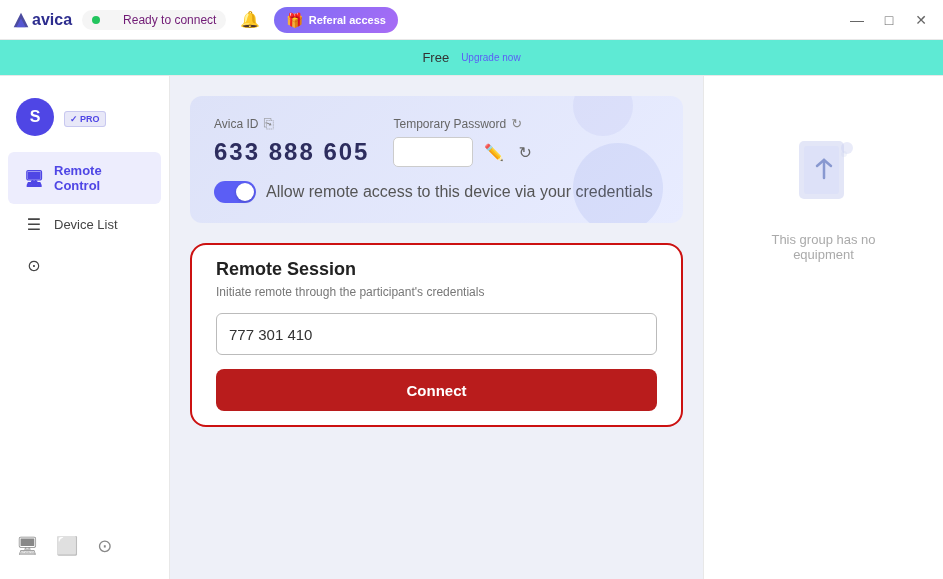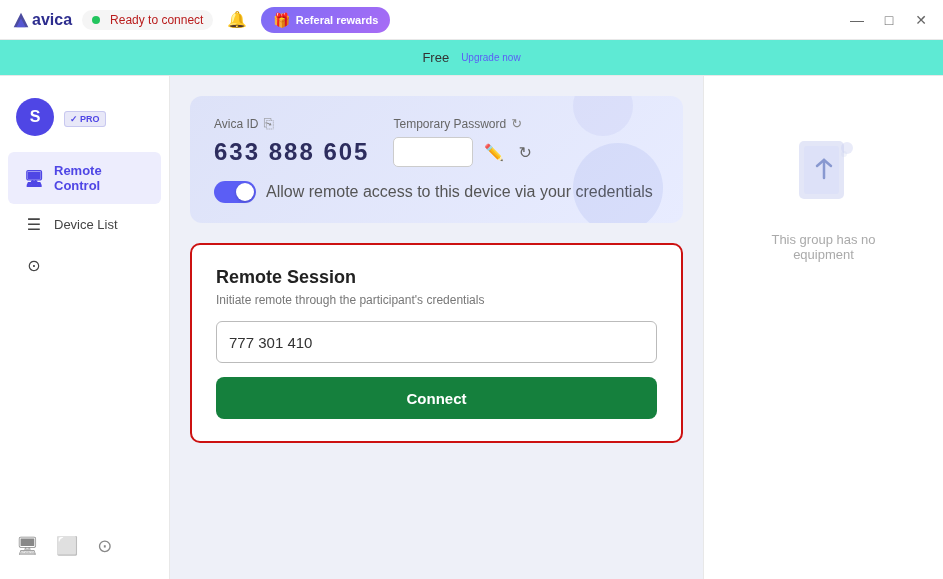--- a/index.html
+++ b/index.html
@@ -39,23 +39,23 @@
       height: 22px;
     }
     .logo-text {
       font-weight: 700;
       font-size: 16px;
       color: #2d2d8e;
     }
     .status-indicator {
       display: flex;
       align-items: center;
-      gap: 10px;
+      gap: 23px;
       font-size: 12px;
-      color: #b91c1c;
+      color: #701a75;
       background: #f5f5f5;
       border-radius: 12px;
       padding: 3px 10px;
     }
     .status-dot {
       width: 8px;
       height: 8px;
       border-radius: 50%;
       background: #22c55e;
     }
@@ -317,22 +317,22 @@
       box-shadow: 0 1px 3px rgba(0,0,0,0.2);
     }
     .toggle-label {
       font-size: 16px;
       color: #555;
     }
 
     
     .remote-session-box {
       border: 2px solid #cc1111;
-      border-radius: 10px;
-      padding: 22px 24px;
+      border-radius: 16px;
+      padding: 14px 24px;
       background: #fff;
     }
     .rs-title {
       font-size: 18px;
       font-weight: 700;
       color: #222;
       margin-bottom: 5px;
     }
     .rs-subtitle {
       font-size: 12px;
@@ -346,21 +346,21 @@
       border-radius: 6px;
       padding: 0 12px;
       font-size: 15px;
       color: #333;
       margin-bottom: 14px;
       outline: none;
     }
     .connect-btn {
       width: 100%;
       height: 42px;
-      background: #15803d;
+      background: #b91c1c;
       color: white;
       border: none;
       border-radius: 8px;
       font-size: 15px;
       font-weight: 600;
       cursor: pointer;
     }
 
     
     .right-panel {
@@ -406,21 +406,21 @@
       </svg>
       <span class="logo-text">avica</span>
     </div>
     <div class="status-indicator">
       <div class="status-dot"></div>
       <span>Ready to connect</span>
     </div>
     <button class="notif-btn">🔔</button>
     <button class="referral-btn">
       <span class="gift-icon">🎁</span>
-      <span>Referal rewards</span>
+      <span>Referal access</span>
     </button>
   </div>
   <div class="titlebar-right">
     <button class="win-btn">—</button>
     <button class="win-btn">□</button>
     <button class="win-btn close">✕</button>
   </div>
 </div>
 
 <div class="topbar">

